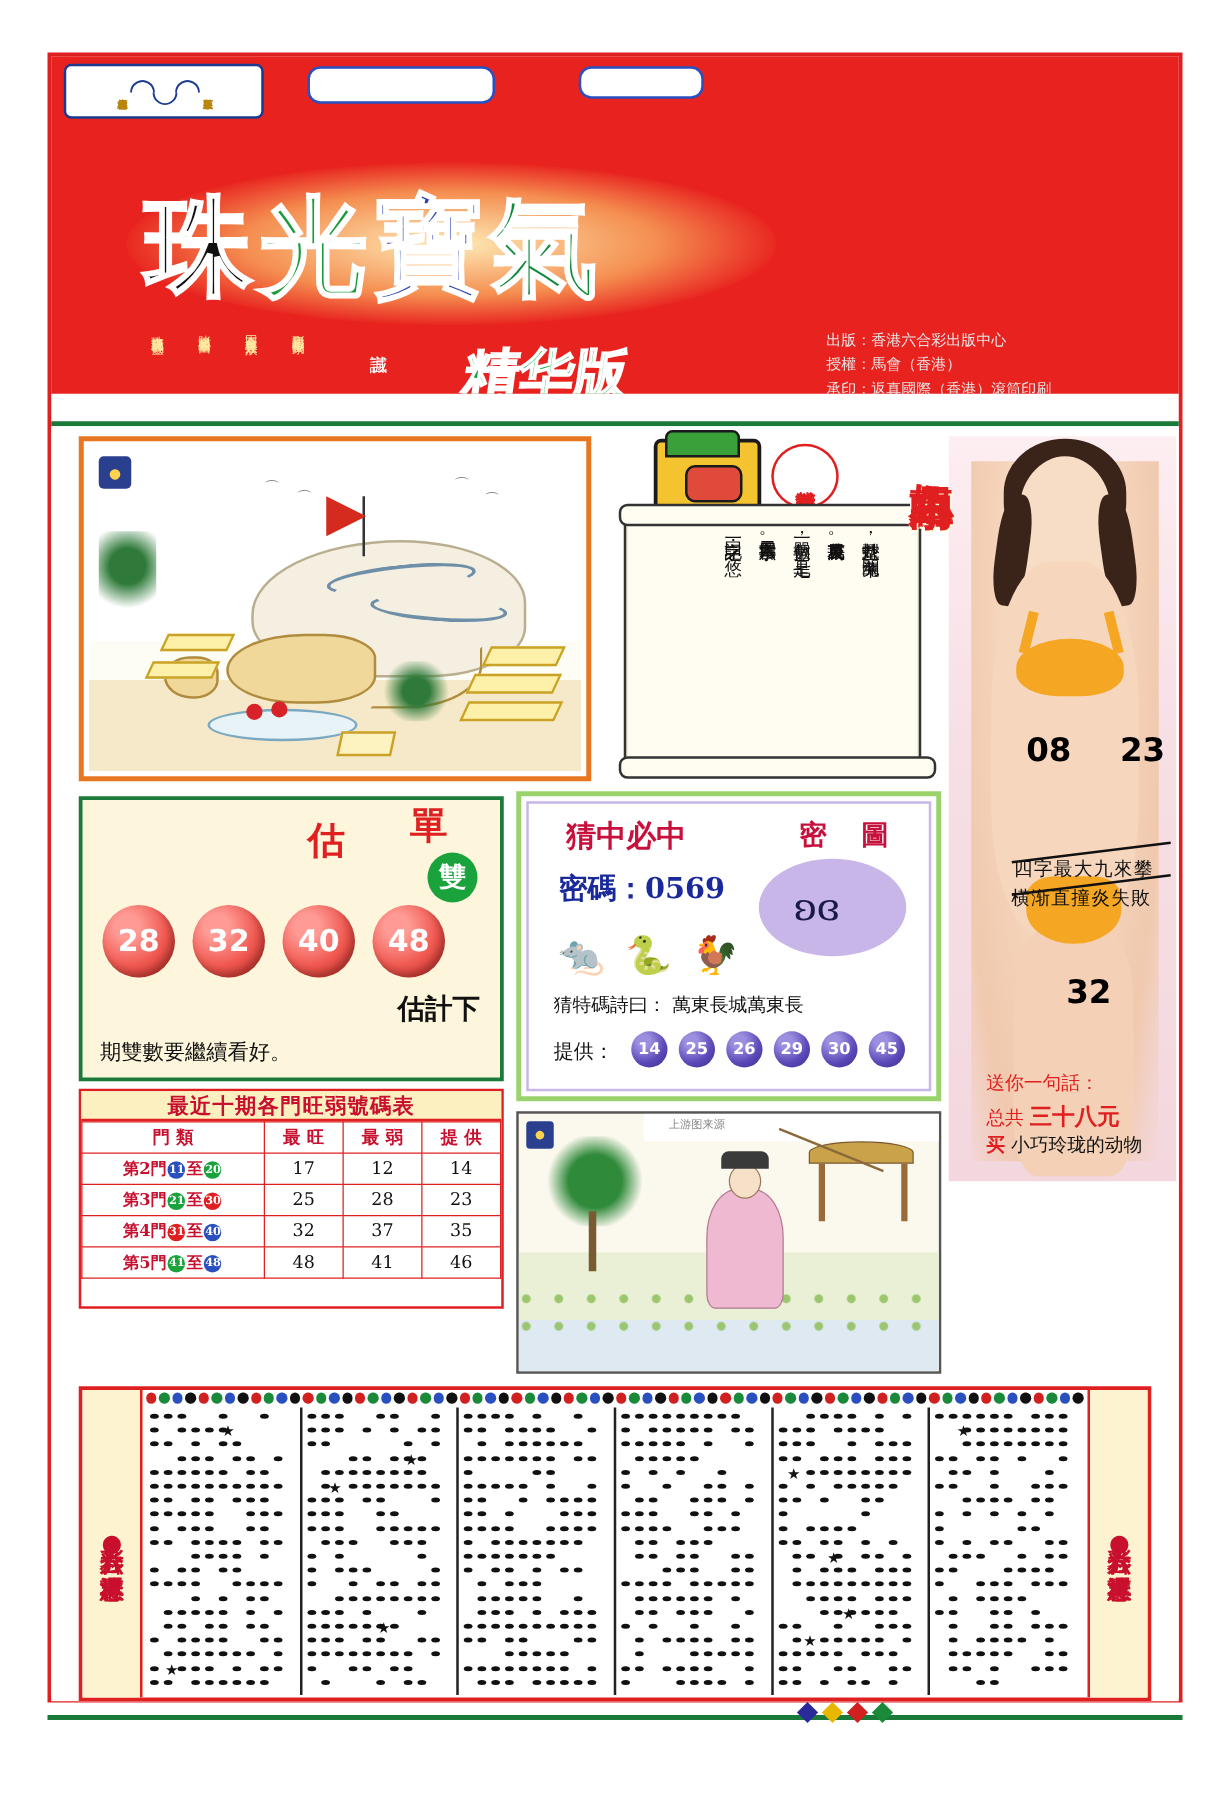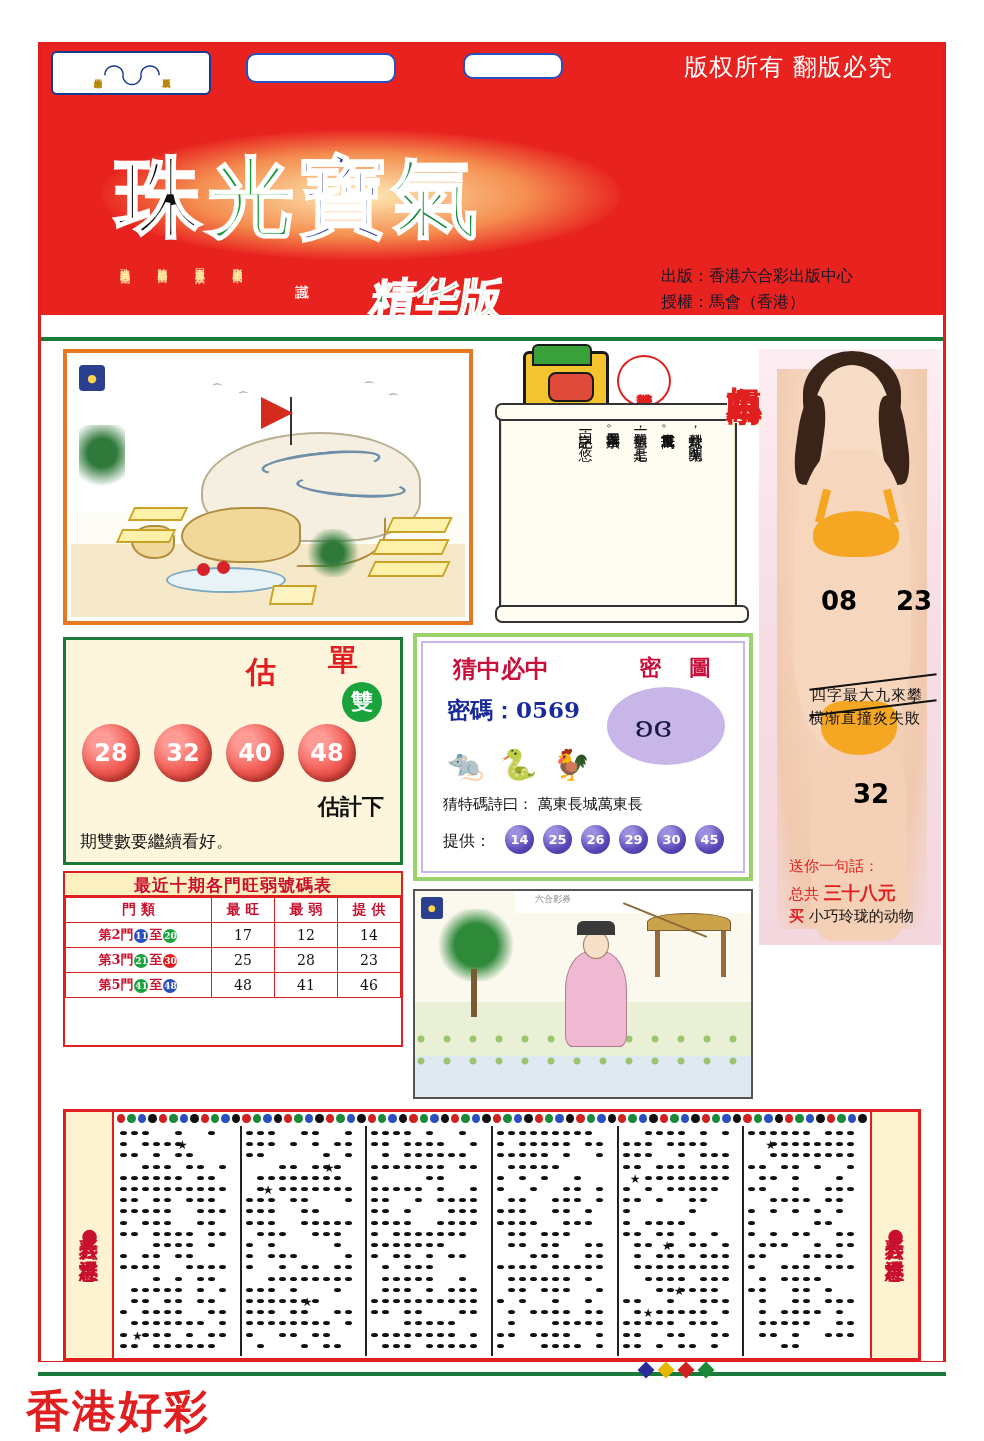--- a/index.html
+++ b/index.html
@@ -92,21 +92,21 @@
   }
   .vcol {
     writing-mode: vertical-rl; text-orientation: upright;
     font-size:10px; color:#ffe9a0; line-height:1.15; letter-spacing:1px;
   }
   .chengyan {
     position:absolute; left:253px; top:228px; font-size:14px; color:#ffffff;
     writing-mode: vertical-rl; line-height:1.1;
   }
   .pub-lines {
-    position:absolute; left:620px; top:218px; color:#0f172a; font-size:16px;
+    position:absolute; left:620px; top:218px; color:#e5e5e5; font-size:12px;
     line-height:1.62;
   }
   .mast-footer-bar {
     position:absolute; left:0; top:292px; width:902px; height:4px; background:#1a7a3a;
   }
   
   .content { position:absolute; left:0; top:296px; width:902px; height:1020px; background:#fff; }
 
   
   .illus {
@@ -435,21 +435,20 @@
 
       <div class="mast-logo">
         <span class="lg-left">馬會標志</span>
         <span class="lg-mid">◠◡◠</span>
         <span class="lg-right">原裝正版</span>
       </div>
 
       <div class="mast-pill pill-a"></div>
       <div class="mast-pill pill-b"></div>
 
-      <div class="copyright">版权所有 翻版必究</div>
 
 
       <div class="bigtitle">
         <span class="t1">珠</span><span class="t2">光</span><span class="t3">寶</span><span class="t4">氣</span>
       </div>
 
       <div class="subtitle">精华版</div>
 
       <div class="vcols">
         <span class="vcol">珠光寶氣尋靈碼</span>
@@ -621,20 +620,28 @@
             <tr>
               <td class="men">
                 <span>第3門</span><span class="minib mb-green">21</span>至<span class="minib mb-red">30</span>
               </td>
               <td>25</td>
               <td>28</td>
               <td>23</td>
             </tr>
             <tr>
               <td class="men">
+                <span>第4門</span><span class="minib mb-red">31</span>至<span class="minib mb-blue">40</span>
+              </td>
+              <td>32</td>
+              <td>37</td>
+              <td>35</td>
+            </tr>
+            <tr>
+              <td class="men">
                 <span>第5門</span><span class="minib mb-green">41</span>至<span class="minib mb-blue">48</span>
               </td>
               <td>48</td>
               <td>41</td>
               <td>46</td>
             </tr>
           </tbody>
         </table>
       </div>
 
@@ -647,21 +654,21 @@
         <div class="pt-tree"></div>
         <div class="pt-trunk"></div>
         <div class="pt-roof"></div>
         <div class="pt-pillar" style="left:240px"></div>
         <div class="pt-pillar" style="left:306px"></div>
         <div class="pt-rod"></div>
         <div class="pt-person-robe"></div>
         <div class="pt-person-head"></div>
         <div class="pt-person-hat"></div>
         <div class="pt-badge">●</div>
-        <div class="pt-caption">六合彩券</div>
+        <div class="pt-caption">上游图来源</div>
       </div>
 
       <div class="rbox"></div>
 
       <div class="marks">
         <div class="marks-side left">
           <span>六合彩券●惠澤社群</span>
         </div>
         <div class="marks-side right">
           <span>六合彩券●惠澤社群</span>
@@ -1773,14 +1780,13 @@
     </div>
   </div>
 
   <div class="footline"></div>
   <div class="diamonds">
     <i style="background:#2a2a9a"></i>
     <i style="background:#e8b800"></i>
     <i style="background:#d02020"></i>
     <i style="background:#1a8a3a"></i>
   </div>
-  <div class="foot-cn">香港好彩</div>
 </div>
 
 </body></html>

